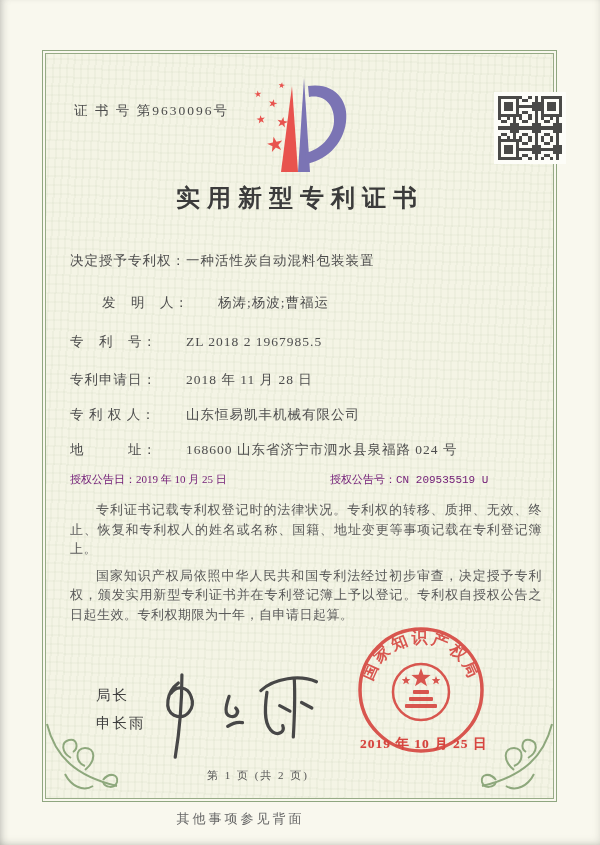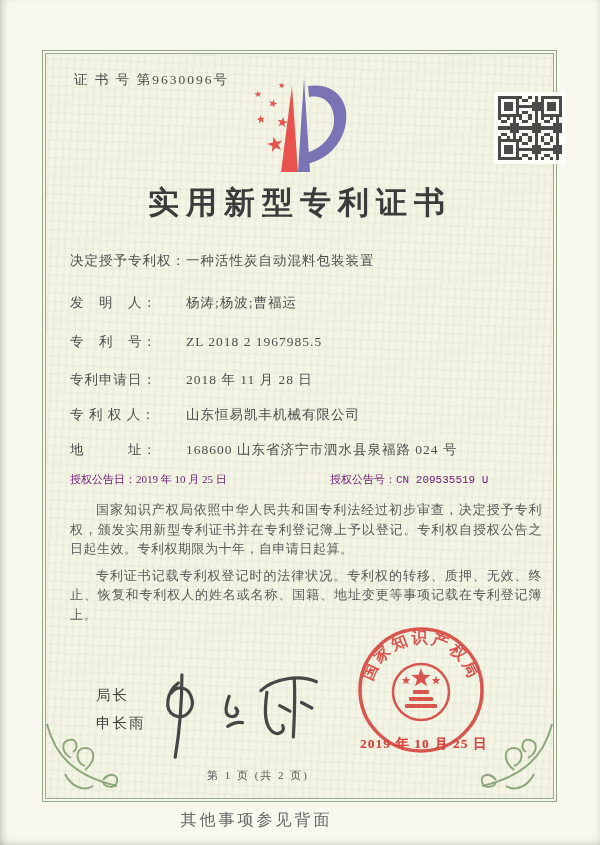--- a/index.html
+++ b/index.html
@@ -16,29 +16,29 @@
   }
   .frame-inner{
     position:absolute;left:2px;top:2px;right:2px;bottom:2px;
     border:1px solid #97ab86;
     background:
       repeating-linear-gradient(93deg, rgba(150,170,130,.07) 0 2px, rgba(0,0,0,0) 2px 7px),
       repeating-linear-gradient(2deg, rgba(150,170,130,.06) 0 2px, rgba(0,0,0,0) 2px 9px),
       #f4f4e5;
   }
   .cert-no{
-    position:absolute;left:74px;top:71px;font-size:13.5px;color:#4c4c4c;letter-spacing:2px;
+    position:absolute;left:74px;top:102px;font-size:13.5px;color:#4c4c4c;letter-spacing:2px;
   }
   .logo{position:absolute;left:248px;top:74px;width:104px;height:100px;}
   .logo .star{position:absolute;color:#e8534e;line-height:1;}
   .qr-box{position:absolute;left:494px;top:92px;width:72px;height:72px;background:#fdfdf8;padding:2px;box-sizing:border-box;}
   .qr-box svg{width:100%;height:100%;display:block;}
   .title{
     position:absolute;left:0;top:182px;width:600px;text-align:center;
-    font-size:31px;font-weight:bold;color:#3b3b3b;letter-spacing:7px;
+    font-size:24px;font-weight:bold;color:#3b3b3b;letter-spacing:7px;
   }
   .fields{position:absolute;left:70px;top:0;width:475px;}
   .frow{position:absolute;left:0;width:475px;font-size:13.5px;color:#4e4e4e;white-space:nowrap;}
   .flabel{display:inline-block;width:116px;letter-spacing:1px;}
   .fvalue{letter-spacing:1px;}
   .grant-row{position:absolute;left:70px;top:472px;width:480px;font-size:11px;color:#701a75;white-space:nowrap;}
   .grant-no{position:absolute;left:260px;top:0;font-family:Liberation Mono, monospace;}
   .body-text{
     position:absolute;left:70px;top:500px;width:472px;
     font-size:13px;color:#5a5a5a;line-height:19.5px;text-align:justify;letter-spacing:.5px;
@@ -46,21 +46,21 @@
   .body-text p{margin:0 0 7px 0;text-indent:2em;}
   .sig-block{position:absolute;left:96px;top:686px;font-size:14.5px;color:#3f3f3f;font-family:"Liberation Sans","DejaVu Sans",sans-serif;}
   .sig-block div{margin-bottom:9px;letter-spacing:2px;}
   .signature{position:absolute;left:150px;top:664px;width:190px;height:98px;transform:rotate(-3deg);}
   .seal{position:absolute;left:351px;top:620px;width:140px;height:140px;opacity:.9;}
   .seal-date{
     position:absolute;left:360px;top:735px;font-size:13.5px;color:#d6453f;font-weight:bold;letter-spacing:1px;
     text-shadow:0 0 1px rgba(214,69,63,.4);
   }
   .page-num{position:absolute;left:0;top:768px;width:516px;text-align:center;font-size:11px;color:#555;letter-spacing:2px;}
-  .back-note{position:absolute;left:0;top:810px;width:481px;text-align:center;font-size:16px;color:#676767;letter-spacing:3px;padding-left:16px;}
+  .back-note{position:absolute;left:0;top:810px;width:481px;text-align:center;font-size:13px;color:#676767;letter-spacing:3px;}
   .flourish{position:absolute;width:84px;height:84px;}
   .fl-br{left:472px;top:716px;}
   .fl-bl{left:43px;top:716px;transform:scaleX(-1);}
 </style>
 </head>
 <body>
 
 <div class="page">
 
   <div class="frame">
@@ -337,21 +337,21 @@
         <rect x="19" y="20" width="1" height="1" fill="#4a4a48"></rect>
       </svg>
   </div>
 
   <div class="title">实用新型专利证书</div>
 
   <div class="fields">
     <div class="frow" style="top:252px;">
       <span class="flabel">决定授予专利权：</span><span class="fvalue">一种活性炭自动混料包装装置</span>
     </div>
-    <div class="frow" style="top:294px;">
+    <div class="frow" style="top:294px;margin-left:32px;">
       <span class="flabel">发　明　人：</span><span class="fvalue">杨涛;杨波;曹福运</span>
     </div>
     <div class="frow" style="top:333px;">
       <span class="flabel">专　利　号：</span><span class="fvalue">ZL 2018 2 1967985.5</span>
     </div>
     <div class="frow" style="top:371px;">
       <span class="flabel">专利申请日：</span><span class="fvalue">2018 年 11 月 28 日</span>
     </div>
     <div class="frow" style="top:406px;">
       <span class="flabel">专 利 权 人：</span><span class="fvalue">山东恒易凯丰机械有限公司</span>
@@ -362,22 +362,22 @@
   </div>
 
   <div class="grant-row">
     <span>授权公告日：</span><span>2019 年 10 月 25 日</span>
     <span class="grant-no">
       <span>授权公告号：</span><span>CN 209535519 U</span>
     </span>
   </div>
 
   <div class="body-text">
+    <p>专利证书记载专利权登记时的法律状况。专利权的转移、质押、无效、终止、恢复和专利权人的姓名或名称、国籍、地址变更等事项记载在专利登记簿上。</p>
     <p>国家知识产权局依照中华人民共和国专利法经过初步审查，决定授予专利权，颁发实用新型专利证书并在专利登记簿上予以登记。专利权自授权公告之日起生效。专利权期限为十年，自申请日起算。</p>
-    <p>专利证书记载专利权登记时的法律状况。专利权的转移、质押、无效、终止、恢复和专利权人的姓名或名称、国籍、地址变更等事项记载在专利登记簿上。</p>
   </div>
 
   <div class="sig-block">
     <div>局长</div>
     <div>申长雨</div>
   </div>
 
   <svg class="signature" viewBox="0 0 190 95">
     <g fill="none" stroke="#474747" stroke-width="3.2" stroke-linecap="round">
       <path d="M30,14 C18,22 14,40 24,46 C36,52 46,40 42,28 C39,18 28,16 22,24"></path>

